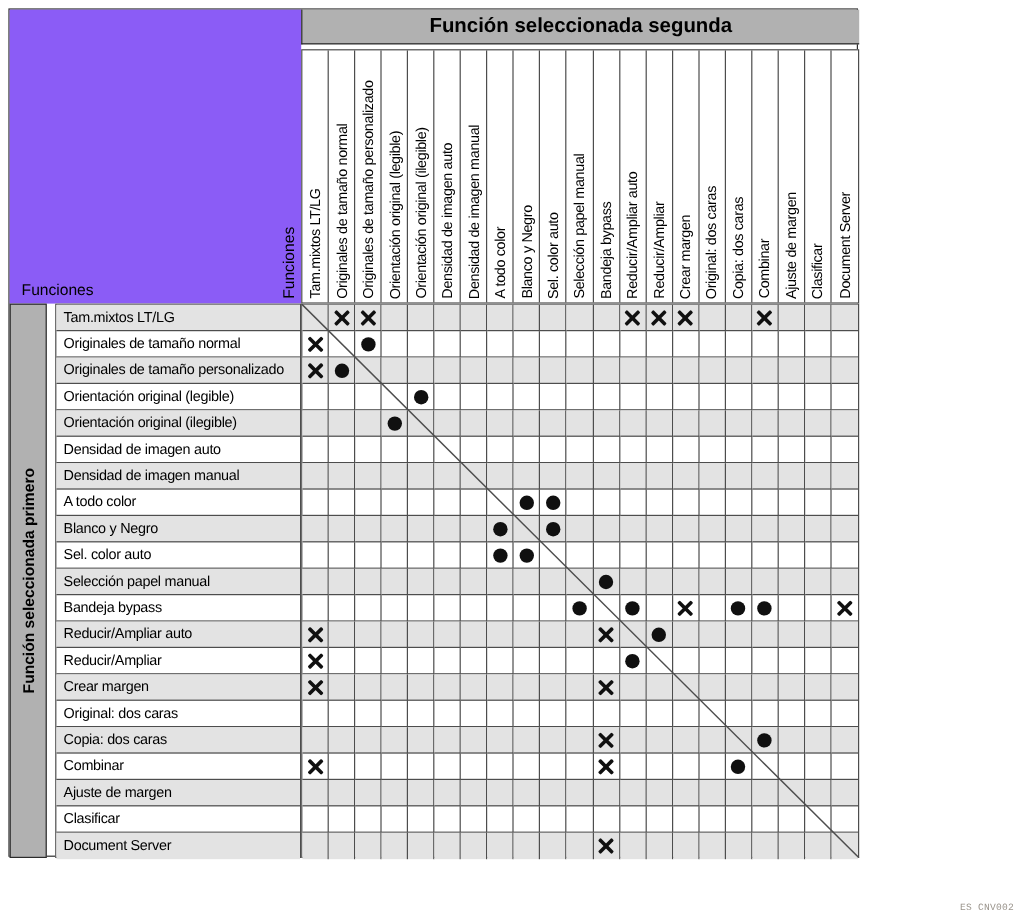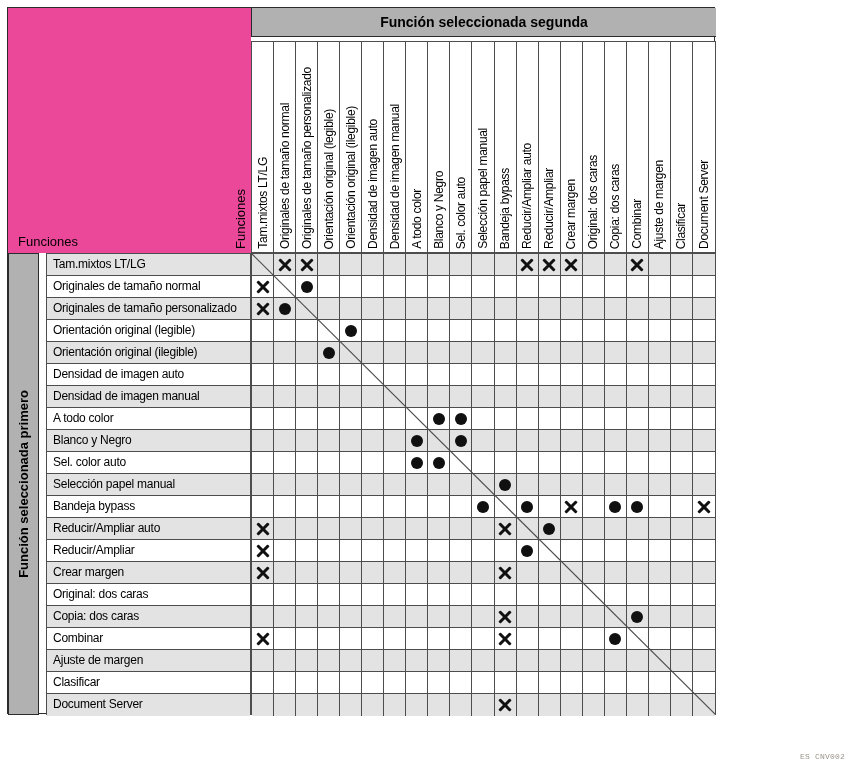--- a/index.html
+++ b/index.html
@@ -20,24 +20,24 @@
     position:absolute;left:7px;top:7px;width:708px;height:707px;
     border:1px solid var(--border-dark);background:#fff;
   }
   
   .top-band{
     position:absolute;left:243px;top:0;width:465px;height:29px;
     background:var(--band-gray);
     border-left:1px solid var(--border-dark);
     border-bottom:1px solid var(--border-dark);
     display:flex;align-items:center;justify-content:center;
-    font-size:14px;font-weight:bold;
-  }
-  
-  .corner{position:absolute;left:0;top:0;width:243px;height:245px;background:#ec4899}
+    font-size:17px;font-weight:bold;
+  }
+  
+  .corner{position:absolute;left:0;top:0;width:243px;height:245px;background:#8b5cf6}
   .funciones-h{position:absolute;left:10px;bottom:4px;font-size:13px;white-space:nowrap}
   .funciones-v{
     position:absolute;right:3px;bottom:4px;font-size:13px;white-space:nowrap;
     writing-mode:vertical-rl;transform:rotate(180deg);
   }
   
   .col-headers{
     position:absolute;left:243px;top:33px;width:465px;height:212px;
     display:grid;grid-template-columns:repeat(21,1fr);
     border:1px solid var(--grid-line);background:#fff;

